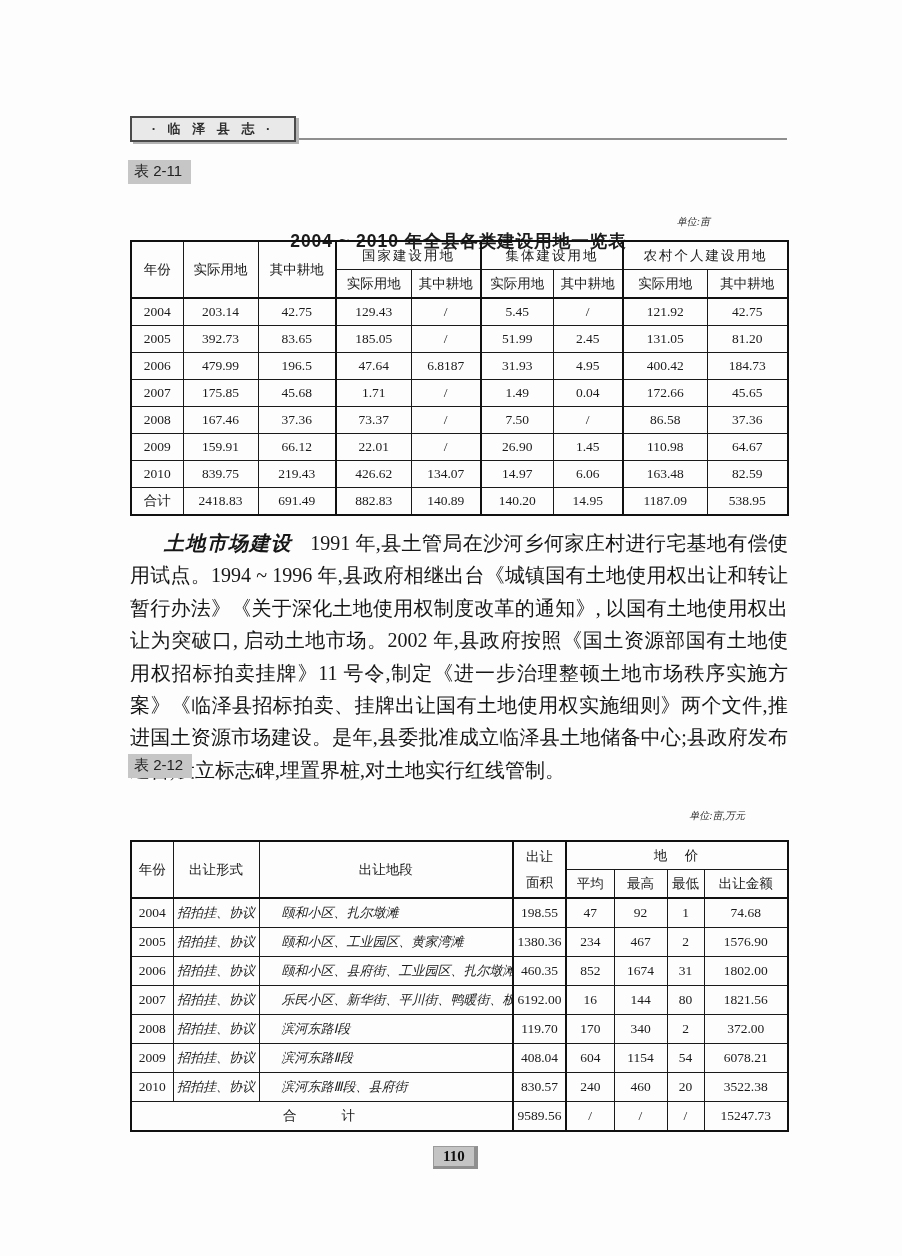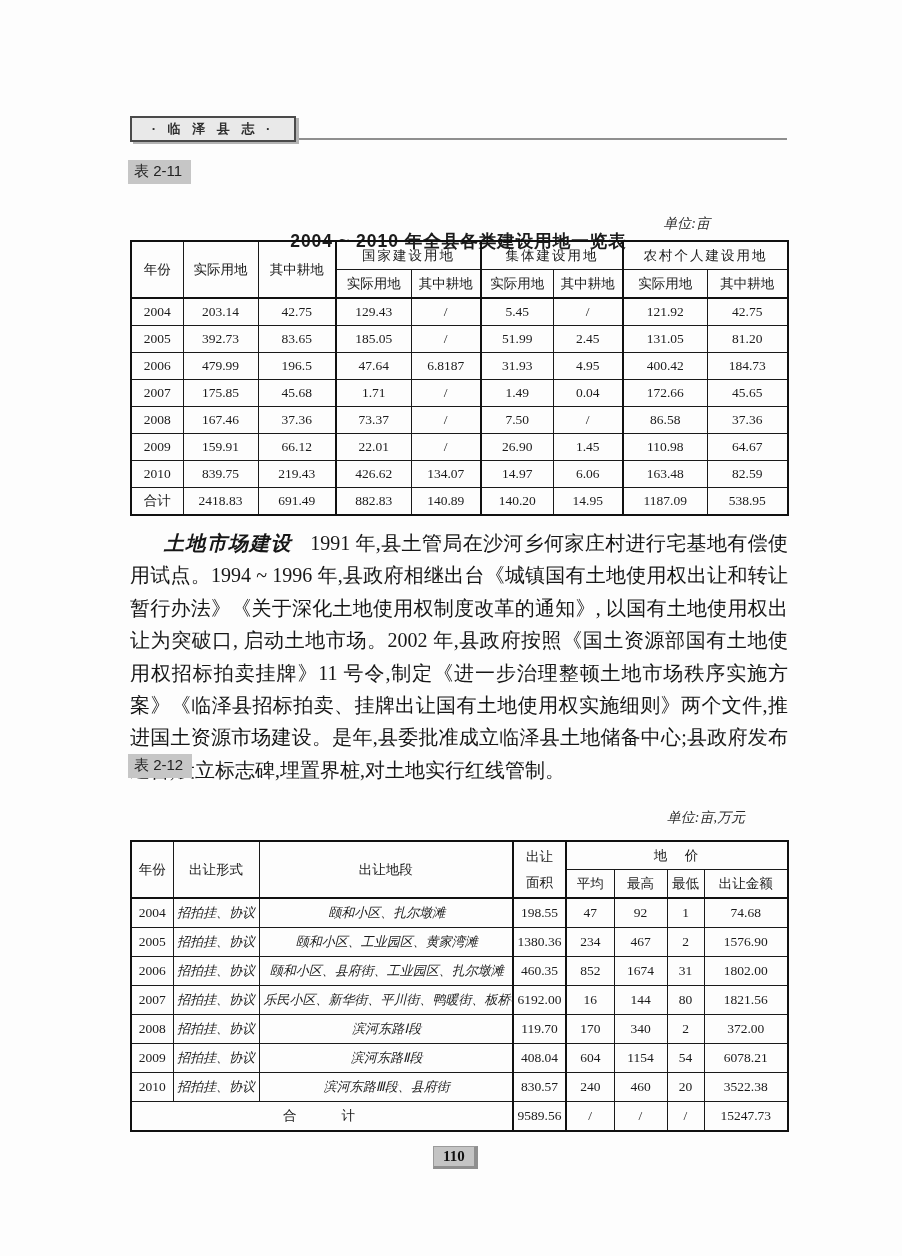--- a/index.html
+++ b/index.html
@@ -20,36 +20,36 @@
   .tbl-label {
     position:absolute; left:128px; background:#c6c6c6; color:#222;
     font-family:"Liberation Sans", sans-serif; font-size:15px; padding:2px 9px 3px 6px;
   }
   #lbl1 { top:160px; } #lbl2 { top:754px; }
   .tbl-title {
     position:absolute; left:130px; width:657px; text-align:center;
     font-family:"Liberation Sans", sans-serif; font-size:17.5px; font-weight:bold; letter-spacing:1px;margin-top:38px;
   }
   #title1 { top:191px; } #title2 { top:783px; }
-  .unit { position:absolute; font-style:italic; font-size:14px; color:#2a2a2a; }
+  .unit { position:absolute; font-style:italic; font-size:10px; color:#2a2a2a; }
   #unit1 { top:215px; right:192px; } #unit2 { top:809px; right:157px; }
   
   table {
     position:absolute; left:130px; width:657px; border-collapse:collapse; table-layout:fixed;
     text-align:center; font-size:13.5px; color:#1b1b1b;
   }
   .t1 { top:240px; } .t2 { top:840px; }
   th, td { border:1px solid #1a1a1a; padding:0 2px; font-weight:normal; overflow:hidden; white-space:nowrap; }
   table { border:2.5px solid #111; }
   thead th { border-bottom:1px solid #1a1a1a; }
   th[rowspan], .sub th { border-bottom:2px solid #111; }
   .t1 th { height:27px; } .t1 td { height:26px; }
   .t2 th { height:27px; } .t2 td { height:28px; }
   .gb { border-left:2px solid #111; }
-  .al { text-align:center; padding-left:4px; }
+  .al { text-align:left; padding-left:22px; }
   .kai { font-style:italic; font-size:13px; }
   .area-th div { line-height:26px; }
   .group-th { letter-spacing:2px; }
   tfoot td { height:30px; }
   .total-label { letter-spacing:6px;margin-left:10px; }
   
   .para {
     position:absolute; left:130px; top:527px; width:658px; margin:0;
     font-size:20px; line-height:32.4px; text-align:justify; text-indent:34px; color:#161616;
   }

